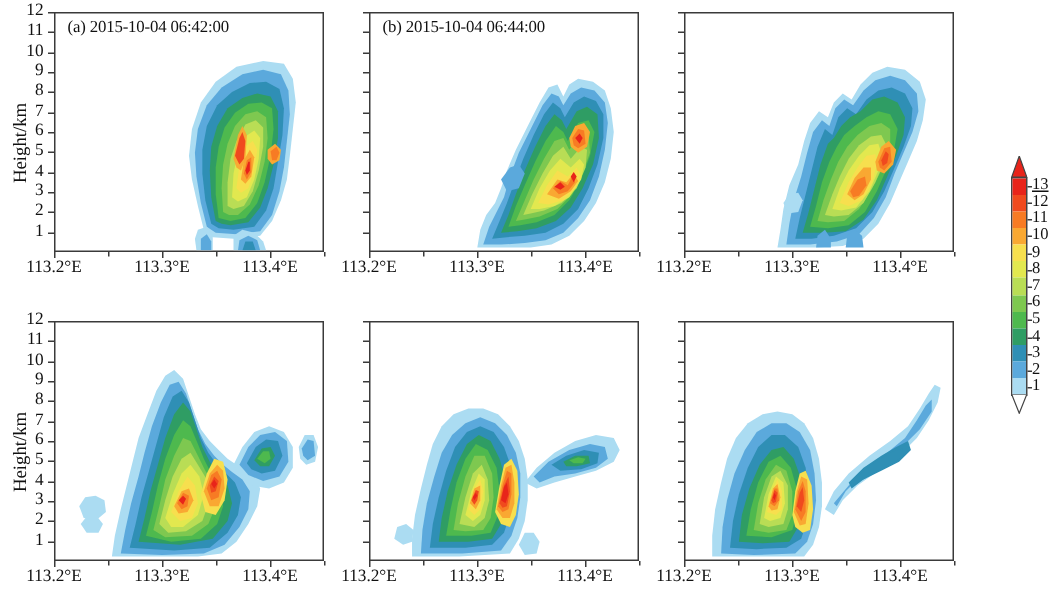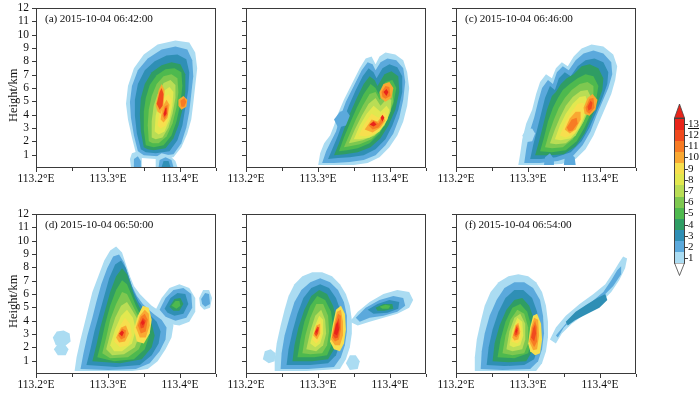--- a/index.html
+++ b/index.html
@@ -99,20 +99,21 @@
 
           <path d="M134,84 L138,76 L144,74 L148,80 L146,90 L140,94 L135,90 Z" fill="#f9a832"></path>
           <path d="M136,84 L140,78 L144,79 L145,88 L140,91 L137,89 Z" fill="#f77b24"></path>
           <path d="M138,84 L141,81 L143,84 L141,88 Z" fill="#e8241a"></path>
 
           <path d="M88,112 L94,104 L100,102 L104,108 L100,118 L92,120 Z" fill="#5ba9dc"></path>
           <path d="M84,116 L90,108 L98,106 L102,112 L98,122 L88,124 Z" fill="#abdcf2" opacity="0"></path>
         </g>
       </svg>
     </div>
+    <div class="ptitle">(b) 2015-10-04 06:44:00</div>
   </div>
 
   <div class="panel" style="left:456px;top:8px;width:180px;height:160px;">
     <div class="frame">
       <svg class="plotsvg" viewBox="0 0 180 160" preserveAspectRatio="none">
         <g>
           <path d="M62,158 L64,146 L66,132 L70,116 L76,102 L80,86 L84,74 L90,66 L96,70 L100,60 L106,54 L112,58 L118,48 L126,40 L136,36 L148,38 L158,46 L162,58 L160,72 L156,86 L150,100 L144,114 L138,128 L130,142 L120,152 L106,157 L88,158 Z" fill="#abdcf2"></path>
           <path d="M68,156 L70,142 L73,126 L78,110 L82,94 L86,80 L92,72 L97,76 L101,64 L107,58 L113,62 L120,52 L128,45 L138,42 L148,45 L156,54 L157,66 L153,80 L147,94 L141,108 L135,124 L127,138 L117,149 L102,154 L84,156 Z" fill="#5ba9dc"></path>
           <path d="M74,152 L77,138 L81,122 L85,106 L89,90 L94,78 L99,82 L103,70 L109,64 L115,68 L122,58 L130,52 L139,50 L148,54 L153,64 L152,76 L147,90 L141,104 L134,120 L126,134 L115,145 L100,150 L85,152 Z" fill="#2f8fb5"></path>
           <path d="M79,148 L83,134 L87,118 L91,102 L96,88 L100,84 L105,76 L111,70 L118,66 L126,58 L134,56 L143,60 L148,70 L147,82 L142,96 L136,110 L129,126 L120,139 L108,147 L93,148 Z" fill="#2f9d64"></path>
@@ -128,21 +129,20 @@
           <path d="M128,100 L132,90 L137,86 L142,92 L140,102 L134,108 L129,106 Z" fill="#f9a832"></path>
           <path d="M130,100 L134,91 L138,90 L139,100 L134,106 L131,104 Z" fill="#f77b24"></path>
           <path d="M132,99 L135,93 L137,95 L136,101 L133,103 Z" fill="#f04a1e"></path>
 
           <path d="M66,128 L70,122 L76,121 L79,126 L76,134 L69,135 Z" fill="#abdcf2"></path>
           <path d="M88,158 L89,150 L94,146 L98,152 L98,158 Z" fill="#5ba9dc"></path>
           <path d="M108,158 L109,150 L114,146 L119,150 L120,158 Z" fill="#5ba9dc"></path>
         </g>
       </svg>
     </div>
-    <div class="ptitle">(c) 2015-10-04 06:46:00</div>
   </div>
 
   <div class="panel" style="left:36px;top:214px;width:180px;height:160px;">
     <div class="frame">
       <svg class="plotsvg" viewBox="0 0 180 160" preserveAspectRatio="none">
         <g>
           <path d="M38,158 L40,144 L44,126 L48,110 L52,94 L56,78 L62,62 L68,46 L74,36 L80,32 L86,38 L90,50 L94,62 L98,72 L104,80 L110,86 L116,92 L122,96 L128,100 L134,104 L138,112 L136,124 L130,136 L122,148 L112,156 L96,158 L70,158 Z" fill="#abdcf2"></path>
           <path d="M44,156 L47,140 L51,122 L56,104 L60,88 L65,70 L71,54 L77,42 L83,40 L88,48 L92,60 L96,72 L101,82 L107,90 L113,96 L119,101 L126,106 L131,114 L130,126 L124,138 L114,150 L100,156 L72,157 Z" fill="#5ba9dc"></path>
           <path d="M50,152 L54,136 L58,118 L63,100 L68,82 L73,64 L79,50 L85,46 L90,54 L94,66 L98,78 L103,88 L109,96 L115,102 L121,108 L125,118 L123,130 L116,142 L104,152 L80,154 Z" fill="#2f8fb5"></path>
           <path d="M56,148 L60,132 L64,114 L69,96 L74,78 L80,62 L86,54 L91,60 L95,72 L99,84 L104,94 L110,102 L116,110 L119,122 L116,134 L106,146 L84,150 Z" fill="#2f9d64"></path>
@@ -168,21 +168,20 @@
           <path d="M136,92 L140,87 L144,87 L145,92 L141,95 Z" fill="#4eb94e"></path>
 
           <path d="M164,84 L168,76 L174,76 L177,84 L175,94 L169,96 L165,92 Z" fill="#abdcf2"></path>
           <path d="M166,85 L170,79 L174,80 L175,90 L170,93 L167,90 Z" fill="#5ba9dc"></path>
 
           <path d="M16,124 L20,118 L27,117 L33,120 L34,128 L28,133 L19,132 Z" fill="#abdcf2"></path>
           <path d="M17,136 L21,131 L28,131 L32,136 L29,142 L21,142 Z" fill="#abdcf2"></path>
         </g>
       </svg>
     </div>
-    <div class="ptitle">(d) 2015-10-04 06:50:00</div>
   </div>
 
   <div class="panel" style="left:246px;top:214px;width:180px;height:160px;">
     <div class="frame">
       <svg class="plotsvg" viewBox="0 0 180 160" preserveAspectRatio="none">
         <g>
           <path d="M28,158 L28,146 L30,130 L34,112 L38,96 L42,82 L48,70 L56,62 L66,58 L76,58 L86,62 L94,70 L100,80 L104,92 L106,106 L106,120 L104,134 L100,146 L94,156 L60,158 Z" fill="#abdcf2"></path>
           <path d="M34,156 L35,140 L38,122 L43,104 L48,88 L55,76 L64,68 L74,64 L84,68 L92,76 L98,88 L101,102 L101,118 L99,132 L95,144 L88,154 L62,156 Z" fill="#5ba9dc"></path>
           <path d="M40,152 L42,136 L46,118 L51,100 L57,84 L65,74 L74,70 L83,74 L90,84 L95,98 L96,114 L94,130 L90,142 L82,150 L64,152 Z" fill="#2f8fb5"></path>
           <path d="M46,148 L48,132 L52,114 L58,96 L65,82 L73,76 L81,80 L87,92 L91,106 L91,122 L88,136 L82,146 L66,148 Z" fill="#2f9d64"></path>
@@ -239,21 +238,20 @@
 
           <path d="M94,126 L100,114 L110,102 L124,90 L138,80 L150,70 L158,58 L164,48 L168,42 L172,44 L170,54 L164,66 L156,78 L144,90 L130,100 L116,110 L106,120 L100,130 Z" fill="#abdcf2"></path>
           <path d="M100,122 L110,110 L122,98 L136,88 L148,78 L156,66 L162,56 L166,52 L166,60 L158,72 L146,84 L132,94 L118,104 L108,114 L102,124 Z" fill="#5ba9dc"></path>
           <path d="M110,108 L120,98 L132,90 L142,84 L150,80 L152,86 L144,94 L132,100 L120,106 L112,112 Z" fill="#2f8fb5"></path>
           <path d="M118,102 L128,94 L138,88 L146,85 L147,90 L138,96 L126,102 L120,106 Z" fill="#2f8fb5"></path>
 
           <path d="M20,154 L24,146 L32,144 L38,148 L36,156 L26,158 Z" fill="#abdcf2" opacity="0"></path>
         </g>
       </svg>
     </div>
-    <div class="ptitle">(f) 2015-10-04 06:54:00</div>
   </div>
 
   <div id="axes-layer">
       <div class="tick y" style="left:32px;top:155px;"></div>
       <div class="ylab" style="left:9px;top:148px;">1</div>
       <div class="tick y" style="left:32px;top:141px;"></div>
       <div class="ylab" style="left:9px;top:134px;">2</div>
       <div class="tick y" style="left:32px;top:128px;"></div>
       <div class="ylab" style="left:9px;top:121px;">3</div>
       <div class="tick y" style="left:32px;top:115px;"></div>

